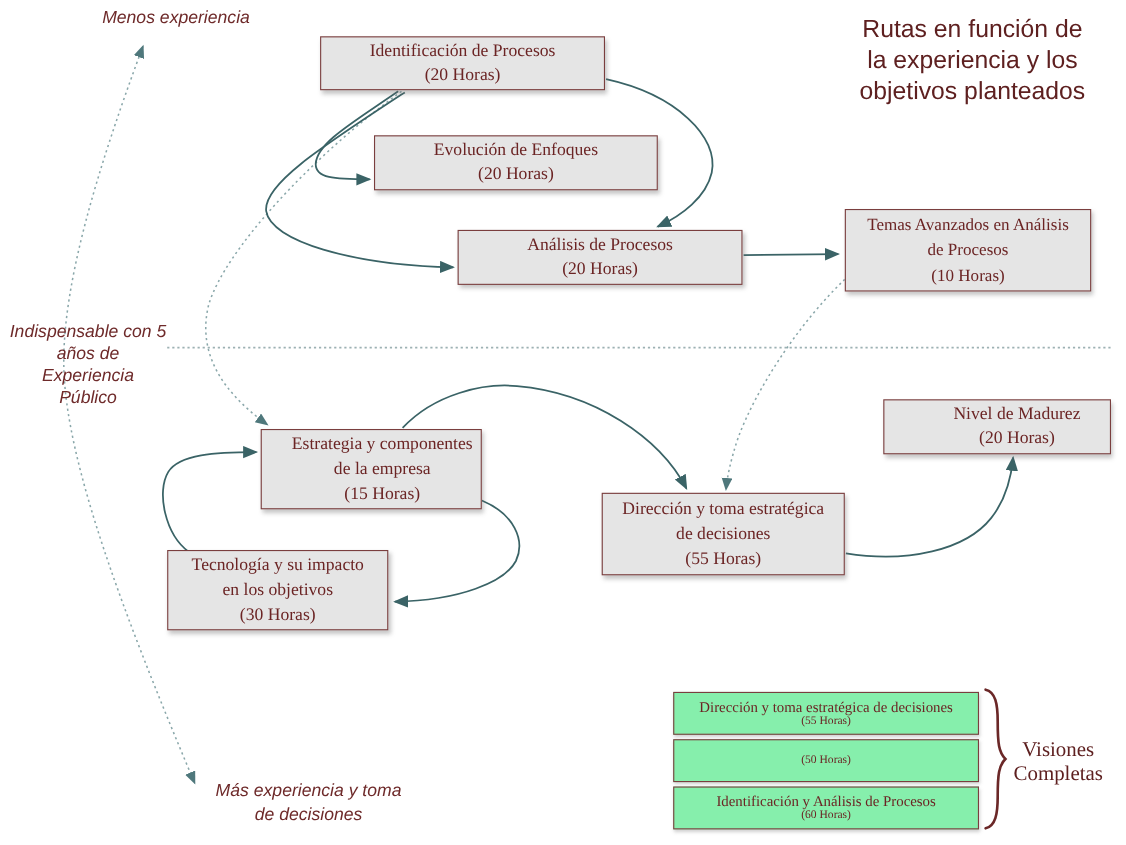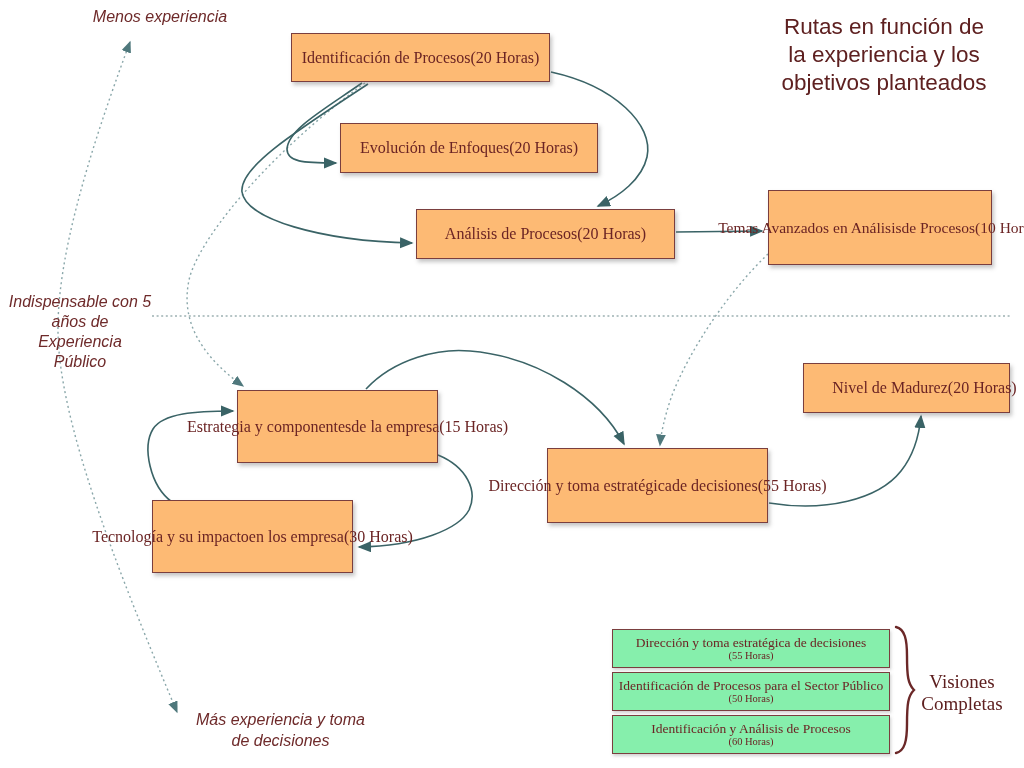--- a/index.html
+++ b/index.html
@@ -5,25 +5,25 @@
   html,body{margin:0;padding:0;background:#ffffff;}
   #canvas{
     position:relative;width:1024px;height:768px;background:#ffffff;overflow:hidden;
     font-family:"Liberation Serif", serif;
   }
   #arrow-layer{position:absolute;left:0;top:0;width:1024px;height:768px;}
 
   
   .node{
     position:absolute;
-    background:#fdba74;
+    background:#e5e5e5;
     border:1.6px solid #7a3e3e;
     box-shadow:2px 3px 4px rgba(110,110,110,.40);
     color:#6b2424;
-    display:flex;flex-direction:row;align-items:center;justify-content:center;
+    display:flex;flex-direction:column;align-items:center;justify-content:center;
     text-align:center;
     font-size:16px;line-height:22px;
     box-sizing:border-box;
     z-index:2;
   }
   .node .ln{white-space:nowrap;}
   #box-identificacion{left:291px;top:33px;width:259px;height:49px;}
   #box-evolucion{left:340px;top:123px;width:258px;height:50px;}
   #box-analisis{left:416px;top:209px;width:259px;height:50px;}
   #box-temas{left:768px;top:190px;width:224px;height:75px;font-size:15.5px;line-height:23px;}
@@ -148,42 +148,41 @@
   </div>
 
   <div id="box-estrategia" class="node">
     <div class="ln">Estrategia y componentes</div>
     <div class="ln">de la empresa</div>
     <div class="ln">(15 Horas)</div>
   </div>
 
   <div id="box-tecnologia" class="node">
     <div class="ln">Tecnología y su impacto</div>
-    <div class="ln">en los empresa</div>
+    <div class="ln">en los objetivos</div>
     <div class="ln">(30 Horas)</div>
   </div>
 
   <div id="box-direccion" class="node">
     <div class="ln">Dirección y toma estratégica</div>
     <div class="ln">de decisiones</div>
     <div class="ln">(55 Horas)</div>
   </div>
 
   <div id="box-nivel" class="node">
     <div class="ln">Nivel de Madurez</div>
     <div class="ln">(20 Horas)</div>
   </div>
 
   <div id="summary-stack">
     <div class="summary-box">
       <div class="st">Dirección y toma estratégica de decisiones</div>
       <div class="sh">(55 Horas)</div>
     </div>
     <div class="summary-box">
-      <div class="st">Identificación de Procesos para el Sector Público</div>
       <div class="sh">(50 Horas)</div>
     </div>
     <div class="summary-box">
       <div class="st">Identificación y Análisis de Procesos</div>
       <div class="sh">(60 Horas)</div>
     </div>
   </div>
 
   <div id="visiones-label">
     <div>Visiones</div>

